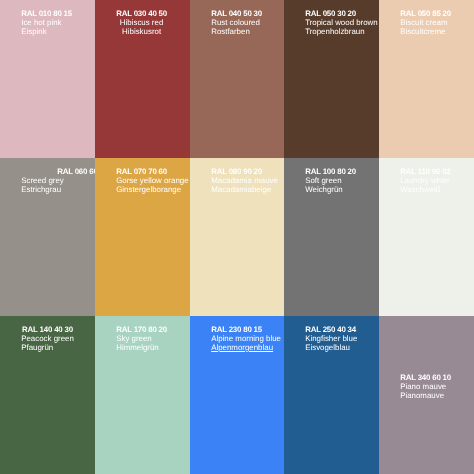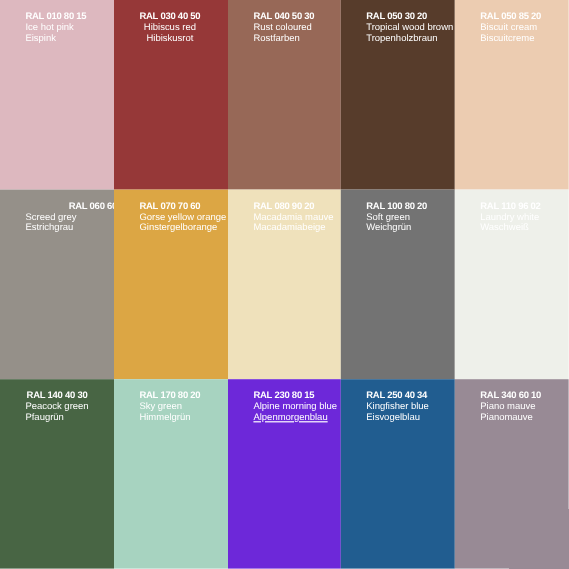--- a/index.html
+++ b/index.html
@@ -96,34 +96,34 @@
       <div class="de" style="color: rgb(255, 255, 255);">Pfaugrün</div>
     </div>
   </div>
   <div class="cell" style="background-color: rgb(167, 211, 192);">
     <div class="label">
       <div class="code" style="color: rgb(255, 255, 255);">RAL 170 80 20</div>
       <div class="en" style="color: rgb(255, 255, 255);">Sky green</div>
       <div class="de" style="color: rgb(255, 255, 255);">Himmelgrün</div>
     </div>
   </div>
-  <div class="cell" style="background-color: #6d28d9;">
+  <div class="cell" style="background-color: #3b82f6;">
     <div class="label">
       <div class="code" style="color: rgb(255, 255, 255);">RAL 230 80 15</div>
       <div class="en" style="color: rgb(255, 255, 255);">Alpine morning blue</div>
       <div class="de" style="color: rgb(255, 255, 255); text-decoration: underline;">Alpenmorgenblau</div>
     </div>
   </div>
   <div class="cell" style="background-color: rgb(33, 93, 144);">
     <div class="label">
       <div class="code" style="color: rgb(255, 255, 255);">RAL 250 40 34</div>
       <div class="en" style="color: rgb(255, 255, 255);">Kingfisher blue</div>
       <div class="de" style="color: rgb(255, 255, 255);">Eisvogelblau</div>
     </div>
   </div>
   <div class="cell" style="background-color: rgb(152, 138, 149);">
     <div class="label">
-      <div class="code" style="color: rgb(255, 255, 255);">RAL 340 60 10</div>
+      <div class="code" style="color: rgb(255, 255, 255); margin-top: 48px;">RAL 340 60 10</div>
       <div class="en" style="color: rgb(255, 255, 255);">Piano mauve</div>
       <div class="de" style="color: rgb(255, 255, 255);">Pianomauve</div>
     </div>
   </div>
 </div>
 
 </body></html>

